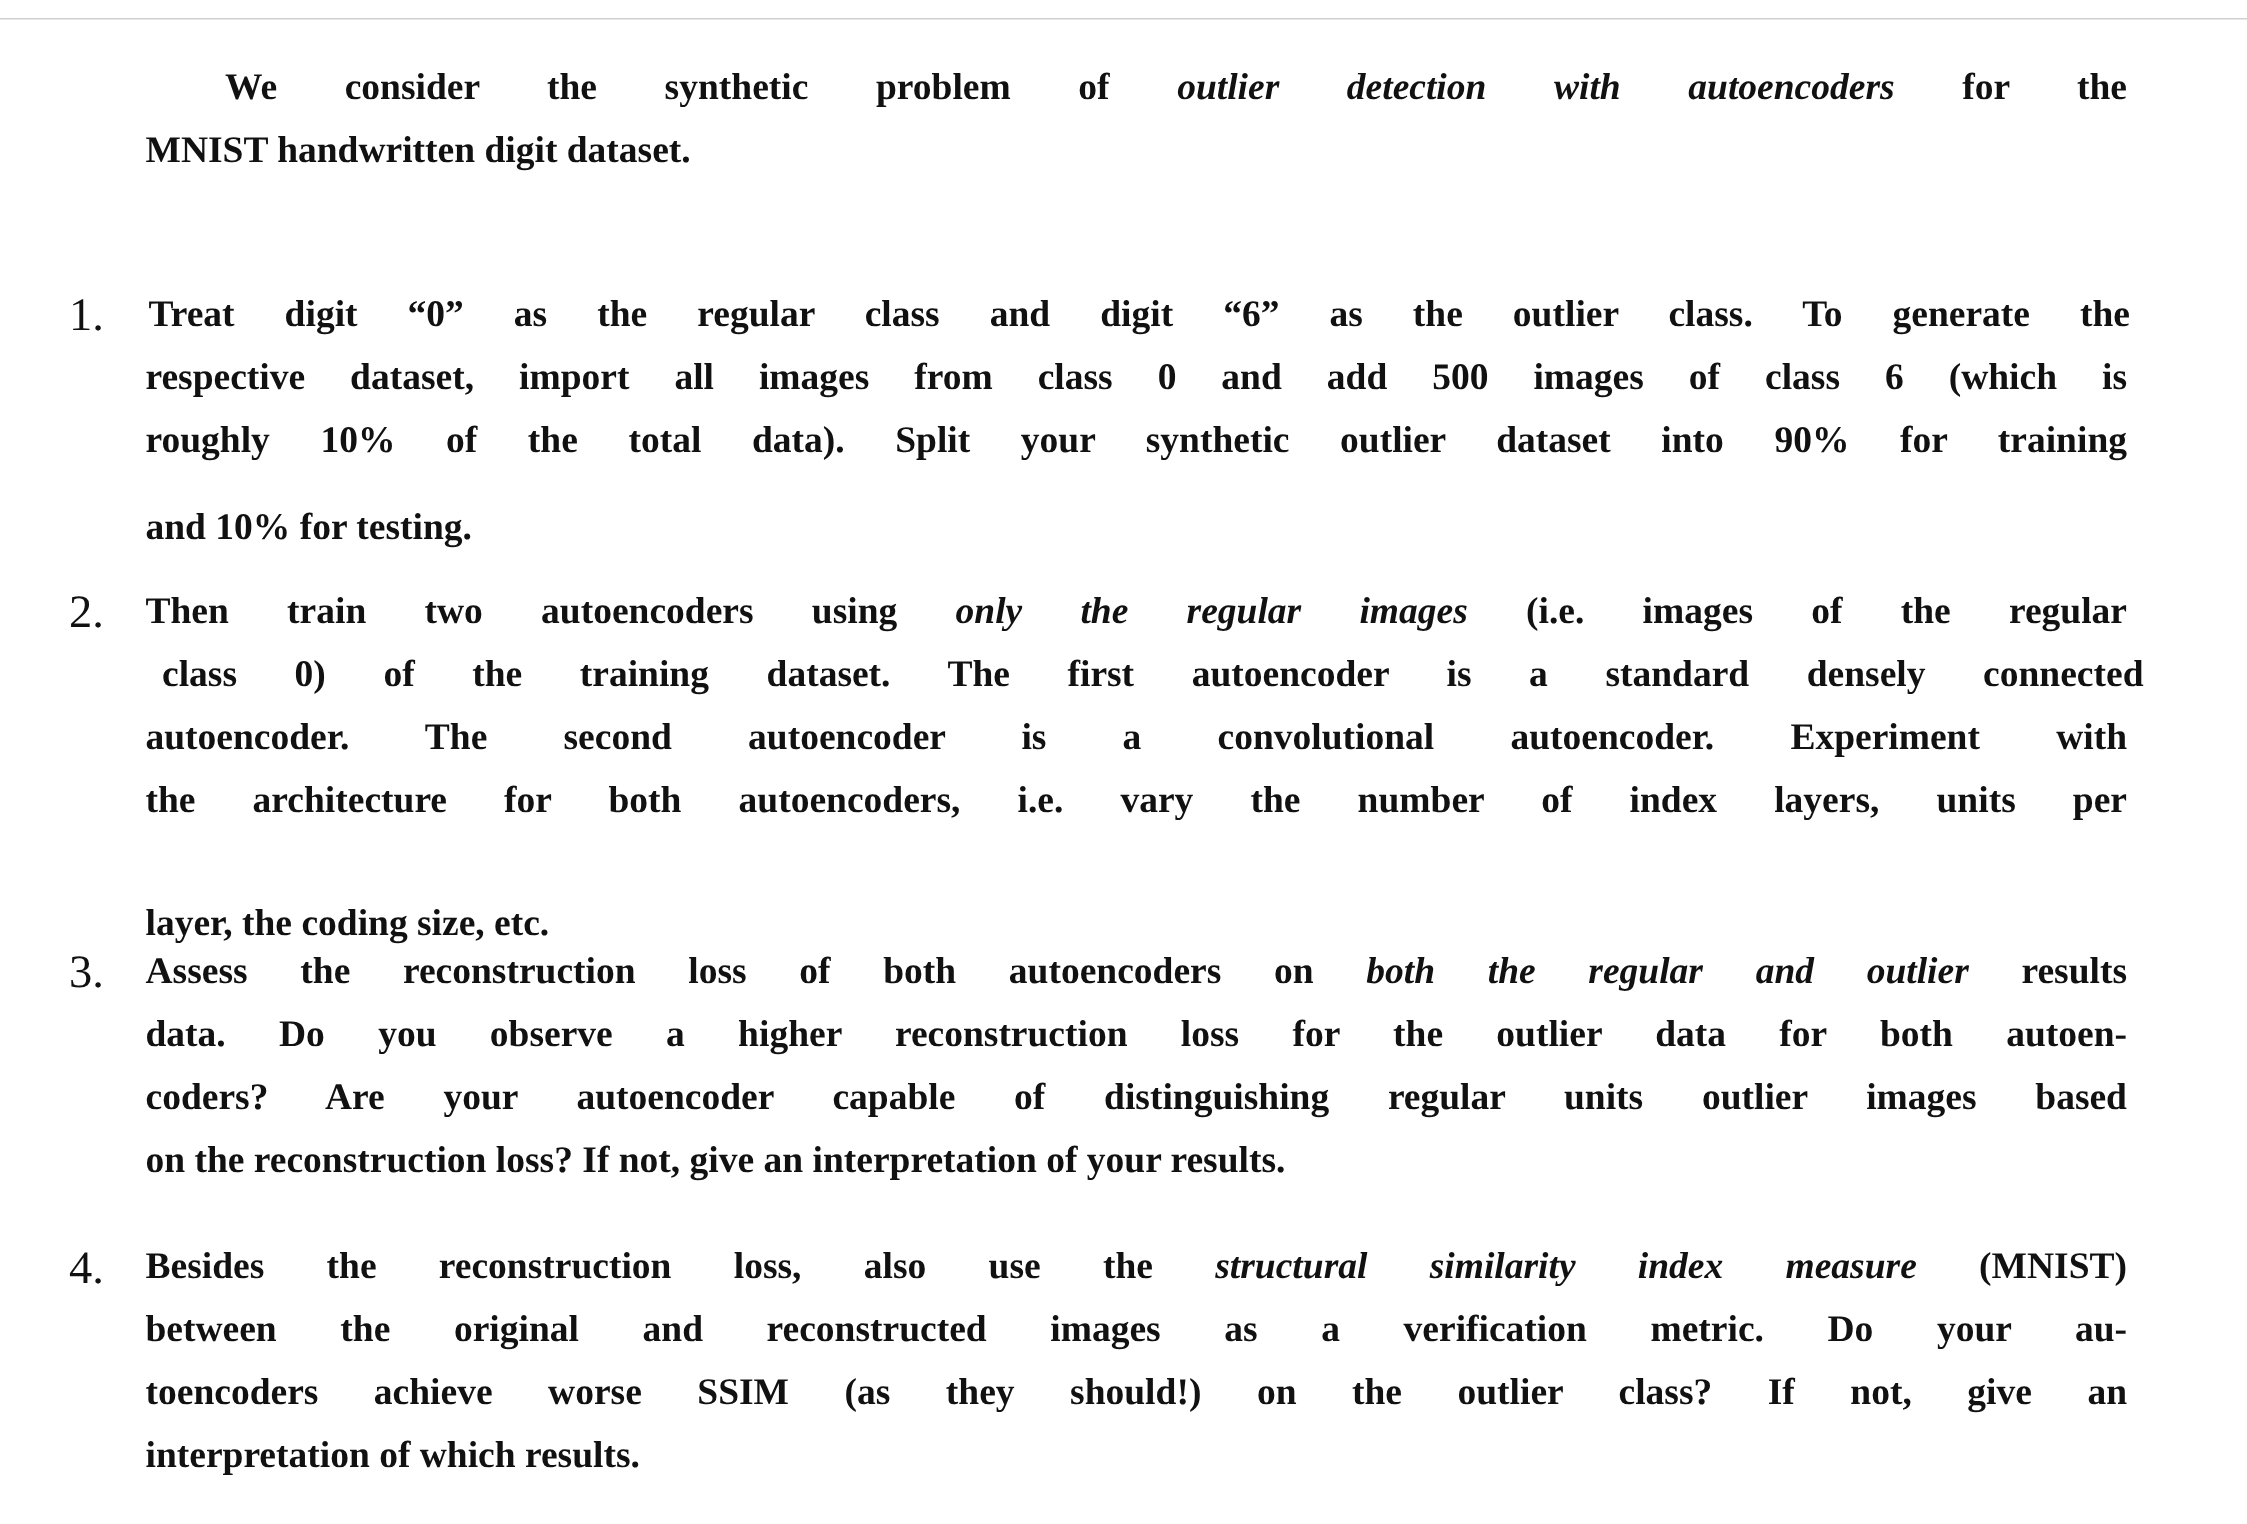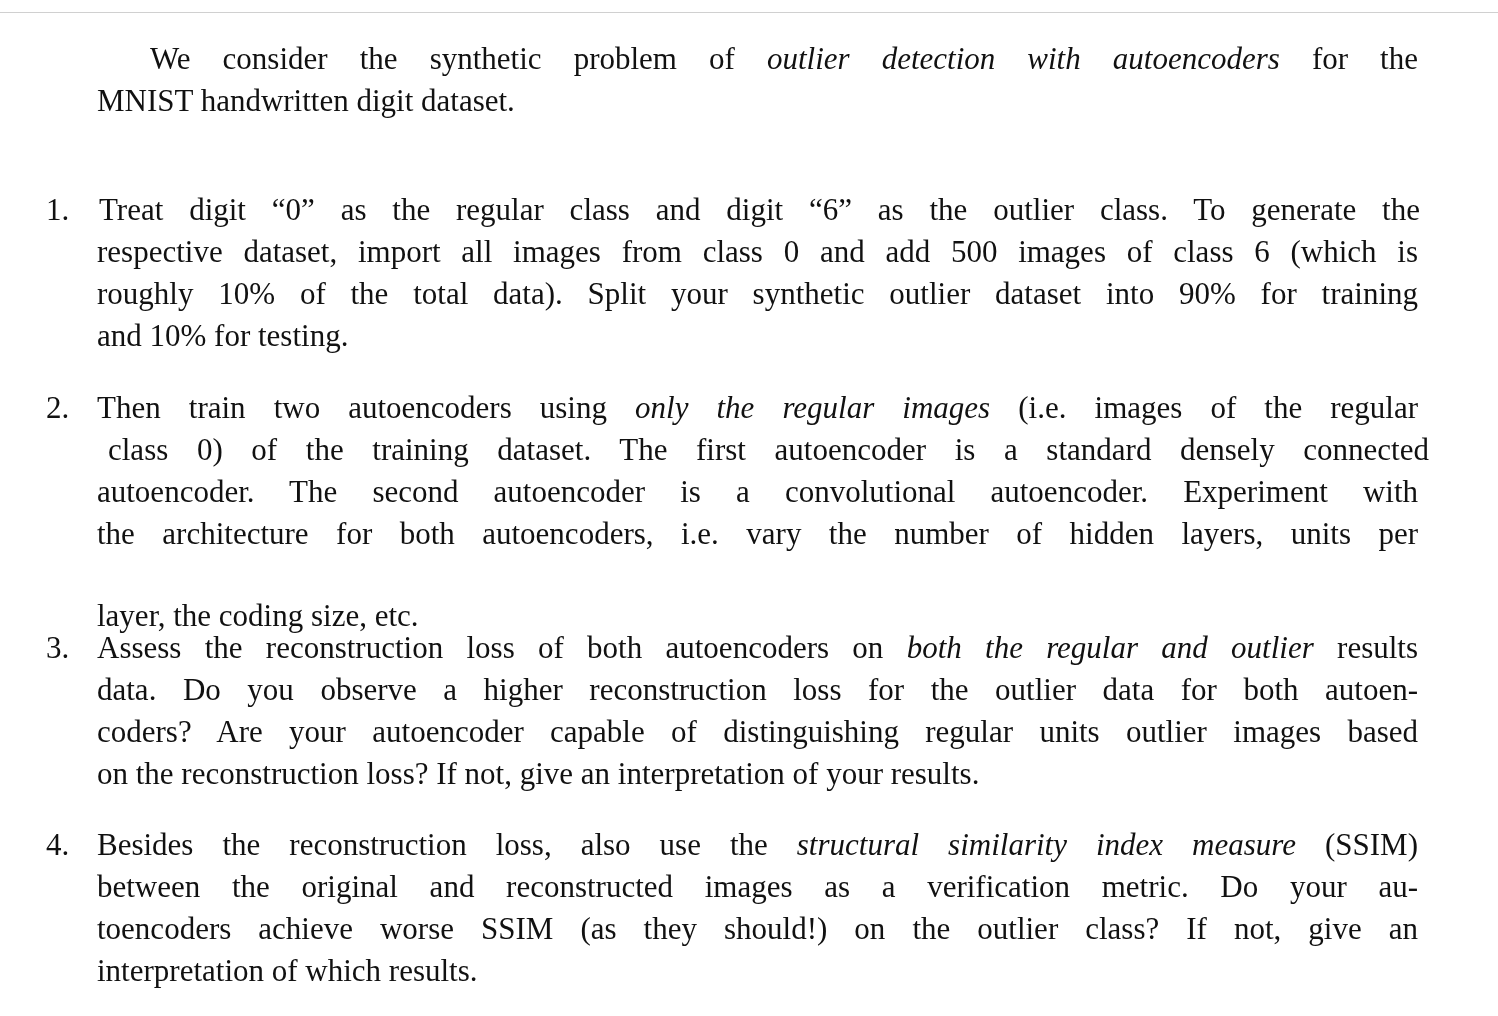--- a/index.html
+++ b/index.html
@@ -26,26 +26,27 @@
     .doc {
       position: absolute;
       left: 0;
       top: 0;
       width: 1498px;
     }
     .line {
       position: absolute;
       height: 42px;
       line-height: 42px;
-      font-size: 31px;
+      font-size: 25px;
       white-space: nowrap;
       text-align: justify;
       text-align-last: justify;
       font-family: "Liberation Serif", "DejaVu Serif", serif;
       letter-spacing: 0px;
+      font-weight: bold;
     }
     .line.last {
       text-align-last: left;
     }
     .line em {
       font-style: italic;
     }
     .num {
       position: absolute;
       left: 46px;
@@ -69,47 +70,47 @@
     <div class="line last" style="left:97px; width:1321px; top:80px;">
       <span>MNIST handwritten digit dataset.</span>
     </div>
   </div>
 
   <div>
     <div class="num" style="top:189px;">1.</div>
     <div class="line" style="left:99px; width:1321px; top:189px;"><span>Treat digit “0” as the regular class and digit “6” as the outlier class.  To generate the</span></div>
     <div class="line" style="left:97px; width:1321px; top:231px;"><span>respective dataset, import all images from class 0 and add 500 images of class 6 (which is</span></div>
     <div class="line" style="left:97px; width:1321px; top:273px;"><span>roughly 10% of the total data). Split your synthetic outlier dataset into 90% for training</span></div>
-    <div class="line last" style="left:97px; width:1321px; top:315px;"><span>and 10% for testing.</span></div>
+    <div class="line last" style="left:97px; width:1321px; top:331px;"><span>and 10% for testing.</span></div>
   </div>
 
   <div>
     <div class="num" style="top:387px;">2.</div>
     <div class="line" style="left:97px; width:1321px; top:387px;">
       <span>Then train two autoencoders using </span><em>only the regular images</em><span> (i.e. images of the regular</span>
     </div>
     <div class="line" style="left:108px; width:1321px; top:429px;"><span>class 0) of the training dataset.  The first autoencoder is a standard densely connected</span></div>
     <div class="line" style="left:97px; width:1321px; top:471px;"><span>autoencoder.  The second autoencoder is a convolutional autoencoder.  Experiment with</span></div>
-    <div class="line" style="left:97px; width:1321px; top:513px;"><span>the architecture for both autoencoders, i.e. vary the number of hidden layers, units per</span></div>
+    <div class="line" style="left:97px; width:1321px; top:513px;"><span>the architecture for both autoencoders, i.e. vary the number of index layers, units per</span></div>
     <div class="line last" style="left:97px; width:1321px; top:555px;margin-top:40px;"><span>layer, the coding size, etc.</span></div>
   </div>
 
   <div>
     <div class="num" style="top:627px;">3.</div>
     <div class="line" style="left:97px; width:1321px; top:627px;">
       <span>Assess the reconstruction loss of both autoencoders on </span><em>both the regular and outlier</em><span> results</span>
     </div>
     <div class="line" style="left:97px; width:1321px; top:669px;"><span>data.  Do you observe a higher reconstruction loss for the outlier data for both autoen-</span></div>
     <div class="line" style="left:97px; width:1321px; top:711px;"><span>coders? Are your autoencoder capable of distinguishing regular units outlier images based</span></div>
     <div class="line last" style="left:97px; width:1321px; top:753px;"><span>on the reconstruction loss? If not, give an interpretation of your results.</span></div>
   </div>
 
   <div>
     <div class="num" style="top:824px;">4.</div>
     <div class="line" style="left:97px; width:1321px; top:824px;">
-      <span>Besides the reconstruction loss, also use the </span><em>structural similarity index measure</em><span> (SSIM)</span>
+      <span>Besides the reconstruction loss, also use the </span><em>structural similarity index measure</em><span> (MNIST)</span>
     </div>
     <div class="line" style="left:97px; width:1321px; top:866px;"><span>between the original and reconstructed images as a verification metric.  Do your au-</span></div>
     <div class="line" style="left:97px; width:1321px; top:908px;"><span>toencoders achieve worse SSIM (as they should!)  on the outlier class?  If not, give an</span></div>
     <div class="line last" style="left:97px; width:1321px; top:950px;"><span>interpretation of which results.</span></div>
   </div>
 
 </div>
 
 </body></html>

